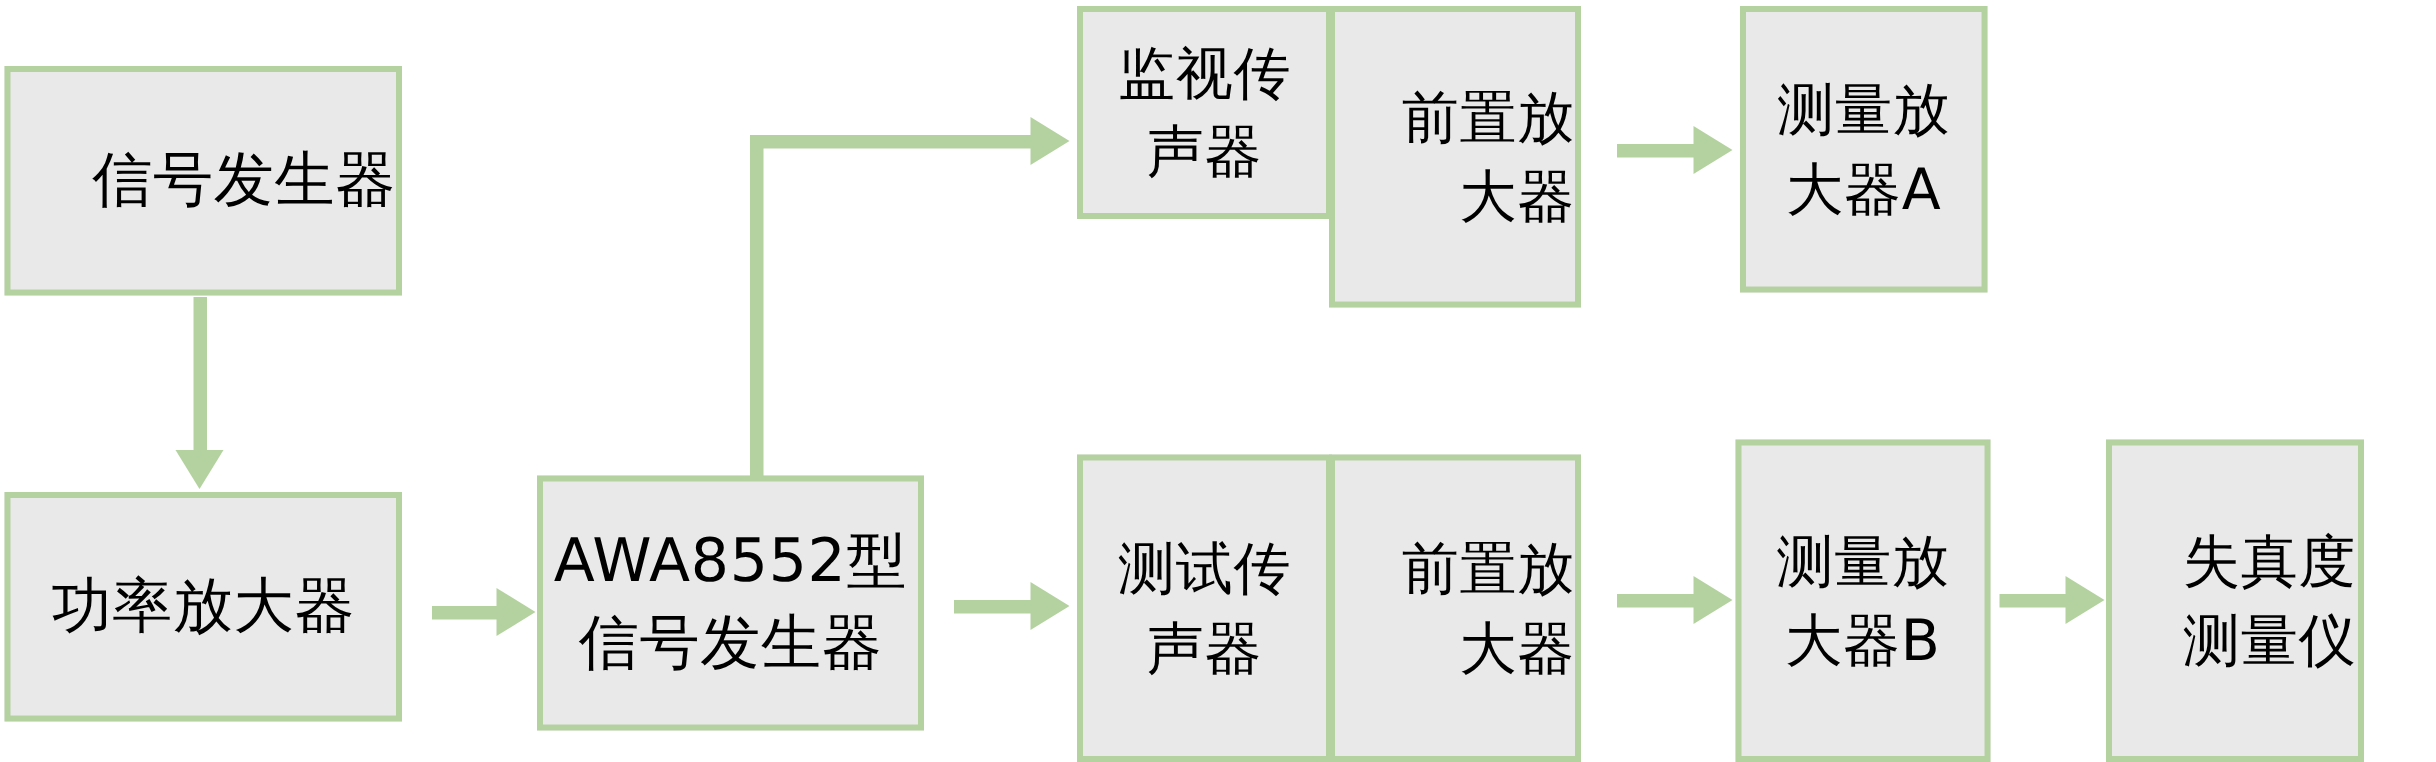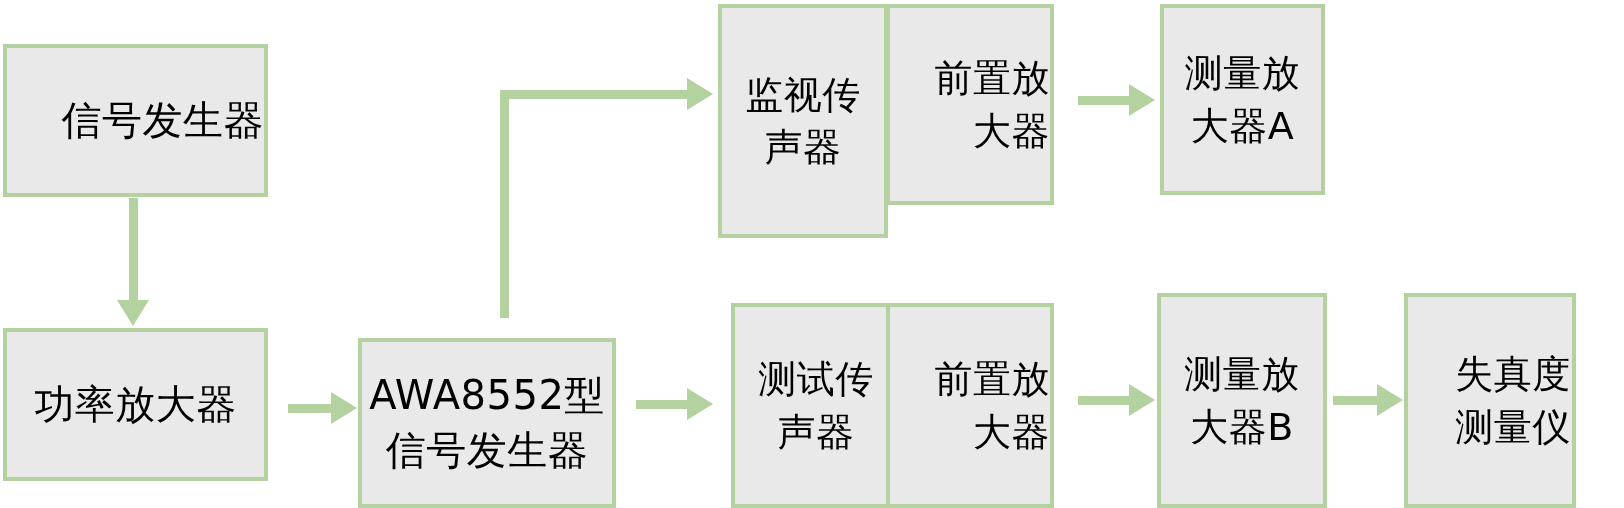--- a/index.html
+++ b/index.html
@@ -73,41 +73,41 @@
 <div id="canvas">
 
   <div class="node fs-lg" style="left:3px; top:44px; width:265px; height:153px;align-items:flex-end;">
     <span class="ln">信号发生器</span>
   </div>
 
   <div class="node fs-lg" style="left:3px; top:328px; width:265px; height:153px;text-align:center;">
     <span class="ln">功率放大器</span>
   </div>
 
-  <div class="node fs-lg" style="left:358px; top:317px; width:258px; height:170px;margin-top:21px;">
+  <div class="node fs-lg" style="left:358px; top:317px; width:258px; height:170px;">
     <span class="ln">AWA8552型</span>
     <span class="ln">信号发生器</span>
   </div>
 
-  <div class="node fs-md pair-left" style="left:718px; top:4px; width:170px; height:234px;">
+  <div class="node fs-md pair-left" style="left:718px; top:4px; width:170px; height:142px;">
     <span class="ln">监视传</span>
     <span class="ln">声器</span>
   </div>
 
   <div class="node fs-md pair-right" style="left:886px; top:4px; width:168px; height:201px;">
     <span class="ln">前置放</span>
     <span class="ln">大器</span>
   </div>
 
   <div class="node fs-md" style="left:1160px; top:4px; width:165px; height:191px;">
     <span class="ln">测量放</span>
     <span class="ln">大器A</span>
   </div>
 
-  <div class="node fs-md pair-left" style="left:718px; top:303px; width:170px; height:205px;margin-left:13px;">
+  <div class="node fs-md pair-left" style="left:718px; top:303px; width:170px; height:205px;">
     <span class="ln">测试传</span>
     <span class="ln">声器</span>
   </div>
 
   <div class="node fs-md pair-right" style="left:886px; top:303px; width:168px; height:205px;">
     <span class="ln">前置放</span>
     <span class="ln">大器</span>
   </div>
 
   <div class="node fs-md" style="left:1157px; top:293px; width:170px; height:215px;">

